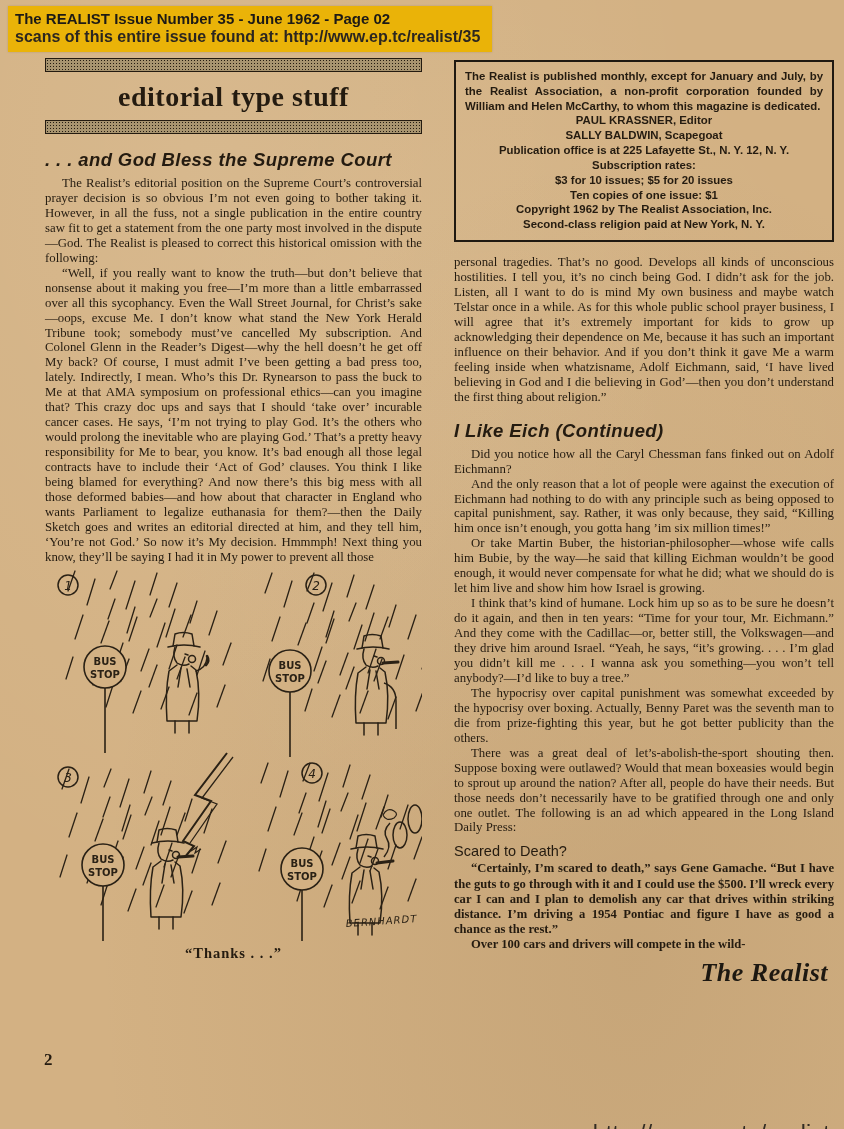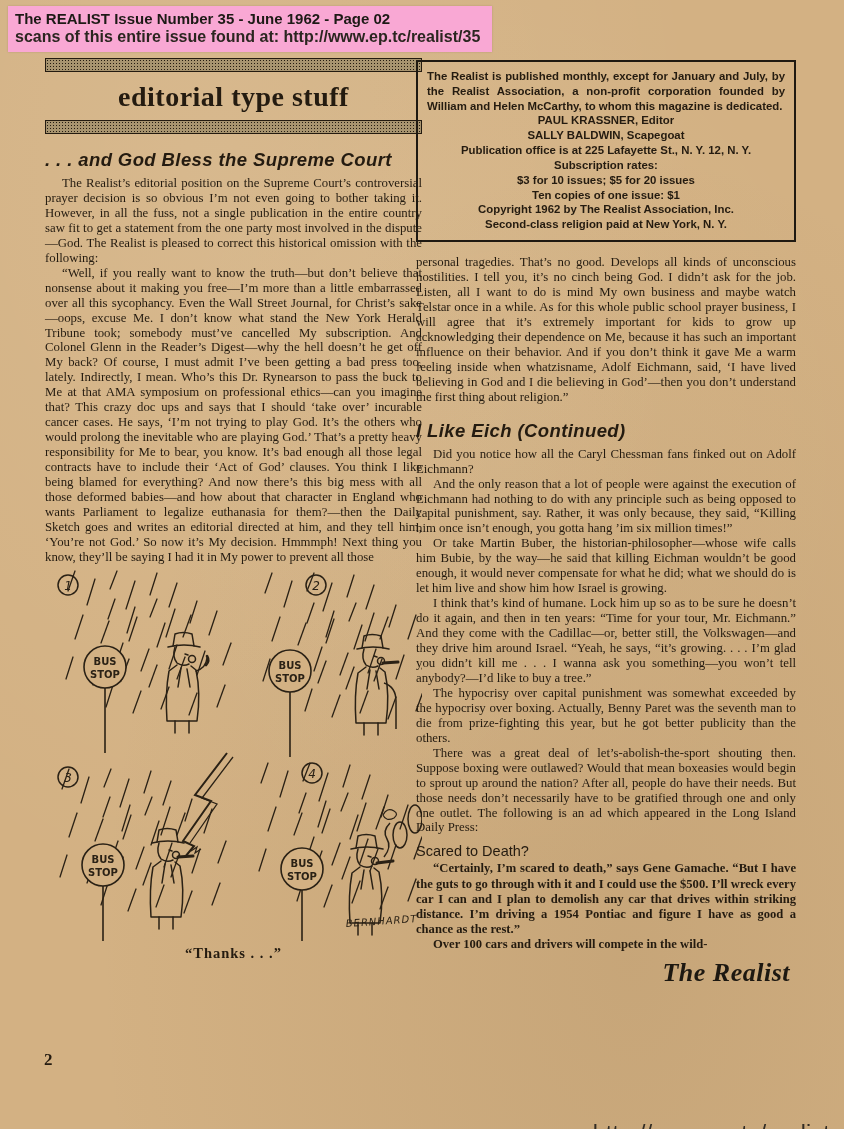--- a/index.html
+++ b/index.html
@@ -7,28 +7,28 @@
     width:844px;height:1129px;position:relative;overflow:hidden;
     background-color:#d3b183;
     background-image:
       radial-gradient(ellipse at 25% 15%, rgba(255,250,235,0.10), transparent 55%),
       radial-gradient(ellipse at 75% 85%, rgba(110,82,45,0.12), transparent 60%),
       radial-gradient(ellipse at 60% 40%, rgba(255,244,220,0.06), transparent 50%);
     font-family:"Liberation Serif","DejaVu Serif",serif;
     color:#241b10;
   }
   .scan-badge{
-    position:absolute;top:6px;left:8px;background:#f9a8d4;
+    position:absolute;top:6px;left:8px;background:#eab308;
     padding:4px 12px 6px 7px;box-shadow:0 0 2px rgba(0,0,0,0.15);
   }
   .scan-badge .t1{font-family:"Liberation Sans","DejaVu Sans",sans-serif;font-weight:bold;font-size:15px;color:#1d1a16;}
   .scan-badge .t2{font-family:"Liberation Sans","DejaVu Sans",sans-serif;font-weight:bold;font-size:16px;color:#2b2620;margin-top:1px;}
 
   .col-left{position:absolute;left:45px;top:58px;width:377px;}
-  .col-right{position:absolute;left:416px;top:60px;width:380px;}
+  .col-right{position:absolute;left:454px;top:60px;width:380px;}
 
   .rule-bar{
     height:12px;border:1px solid #241b10;
     background-color:#a8946f;
     background-image:radial-gradient(#241b10 0.7px, transparent 0.95px);
     background-size:3px 3px;
   }
   .section-title{
     font-family:Liberation Serif, serif;font-weight:bold;
     font-size:28px;text-align:center;margin:9px 0 7px;letter-spacing:0.5px;color:#241b10;

